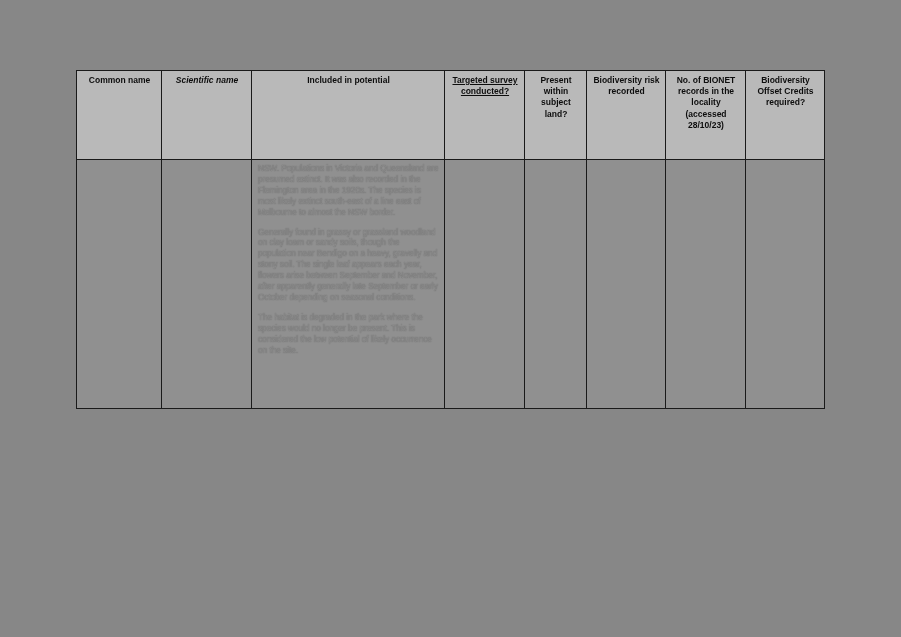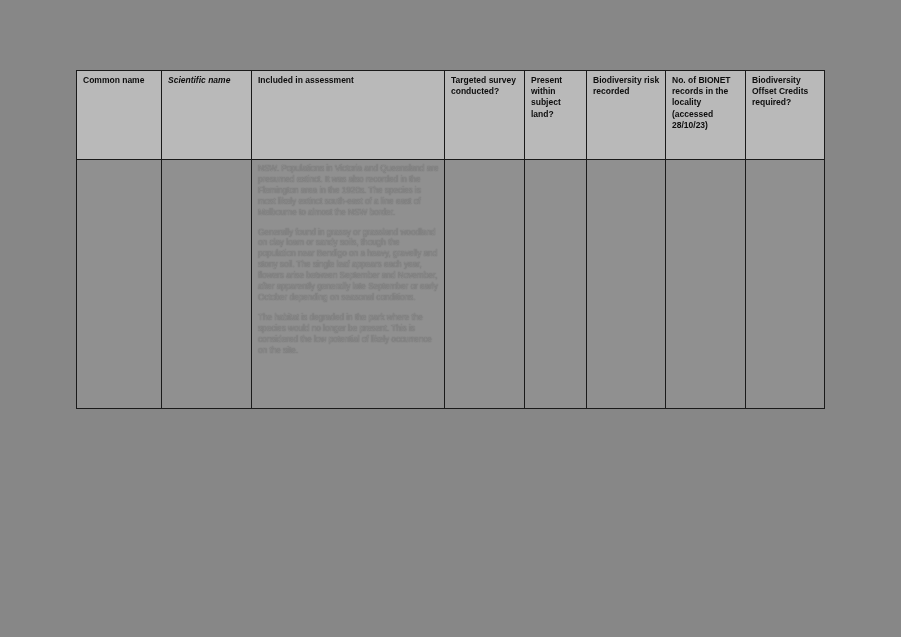--- a/index.html
+++ b/index.html
@@ -38,31 +38,31 @@
     border: 1px solid #1a1a1a;
     vertical-align: top;
     padding: 4px 5px 4px 6px;
     font-size: 8.5px;
     line-height: 1.32;
     color: #0d0d0d;
   }
   table.assessment thead th {
     background: #b9b9b9;
     font-weight: bold;
-    text-align: left;
+    text-align: center;
     height: 80px;
   }
   table.assessment tbody td {
     background: #909090;
     height: 240px;
   }
   .col-common   { width: 73px; }
   .col-sci      { width: 78px; font-style: italic; }
   .col-incl     { width: 181px; }
-  .col-target   { width: 68px; }
+  .col-target   { width: 68px; text-decoration: underline; }
   .col-present  { width: 50px; margin-left: 22px; }
   .col-bio      { width: 67px; }
   .col-bionet   { width: 68px; }
   .col-offset   { width: 67px; }
 
   .cell-body {
     color: #8e8e8e;
     font-size: 8.2px;
     line-height: 1.33;
     text-shadow: 0 0 1px rgba(40,40,40,0.55);
@@ -77,21 +77,21 @@
 </head>
 <body>
 
 <div class="page">
   <div class="table-wrap">
     <table class="assessment">
       <thead>
         <tr>
           <th class="col-common">Common name</th>
           <th class="col-sci">Scientific name</th>
-          <th class="col-incl">Included in assessment</th>
+          <th class="col-incl">Included in potential</th>
           <th class="col-target">Targeted survey conducted?</th>
           <th class="col-present">Present within subject land?</th>
           <th class="col-bio">Biodiversity risk recorded</th>
           <th class="col-bionet">No. of BIONET records in the locality (accessed 28/10/23)</th>
           <th class="col-offset">Biodiversity Offset Credits required?</th>
         </tr>
       </thead>
       <tbody>
         <tr>
           <td class="col-common"></td>

